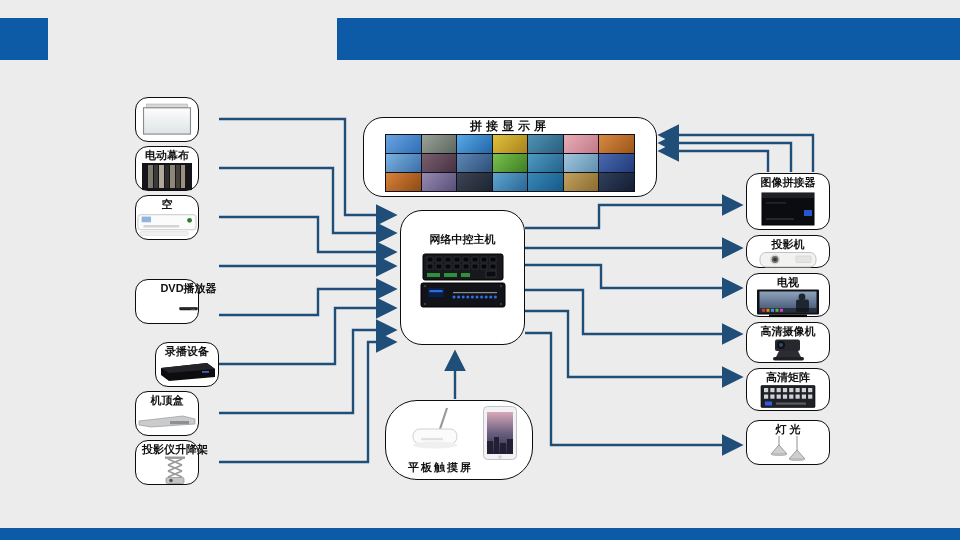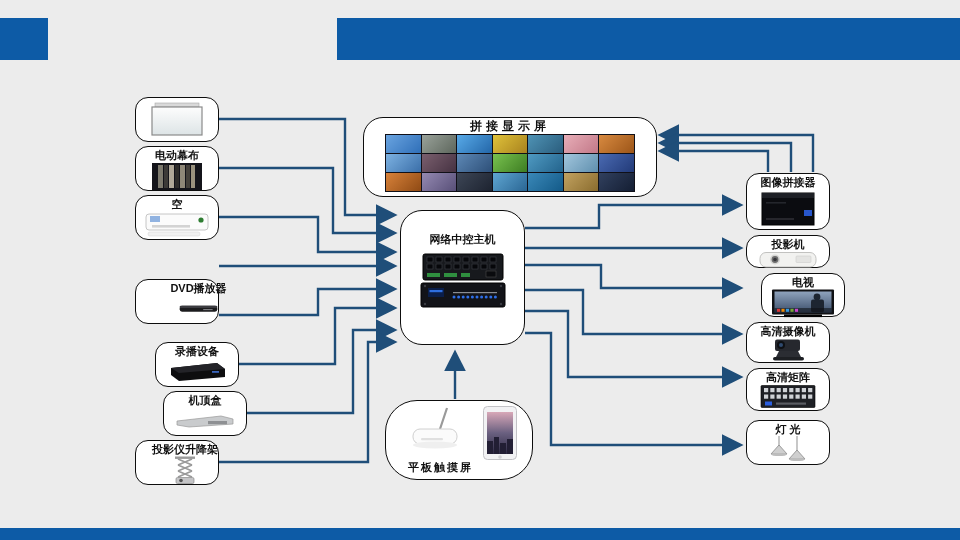--- a/index.html
+++ b/index.html
@@ -32,21 +32,21 @@
 
   .host{left:400px;top:210px;width:125px;height:135px;border-radius:22px;justify-content:flex-start;}
   .host .lbl{margin-top:22px;}
   .host .img{flex:0;margin-top:6px;}
 
   .tpanel{left:385px;top:400px;width:148px;height:80px;border-radius:32px;display:block;}
   .tpanel .lbl{position:absolute;left:22px;bottom:5px;letter-spacing:2px;}
   .tpanel .router{position:absolute;left:20px;top:4px;}
   .tpanel .tablet{position:absolute;left:96px;top:4px;}
 
-  .lcol{left:135px;width:84px;border-radius:13px;}
+  .lcol{left:135px;width:64px;border-radius:13px;}
   .rcol{left:746px;width:84px;}
 </style>
 </head>
 <body>
 
 <div class="slide">
 
   <div class="bar bar-left"></div>
   <div class="bar bar-right"></div>
   <div class="bar bar-bottom"></div>
@@ -141,21 +141,21 @@
     <div class="lbl">录播设备</div>
     <div class="img">
       <svg width="60" height="22" viewBox="0 0 60 22">
         <polygon points="4,7 50,2 58,8 58,16 12,20 4,14" fill="#0d0d0f"></polygon>
         <polygon points="4,7 50,2 58,8 12,12" fill="#232328"></polygon>
         <rect x="45" y="10" width="7" height="1.8" fill="#3f6fd0" opacity="0.9"></rect>
       </svg>
     </div>
   </div>
 
-  <div class="node lcol" style="top:391px;height:45px;margin-left:28px;">
+  <div class="node lcol" style="top:391px;height:45px;">
     <div class="lbl">机顶盒</div>
     <div class="img">
       <svg width="60" height="16" viewBox="0 0 60 16">
         <polygon points="2,8 46,3 58,6 58,11 14,14 2,12" fill="#c9cbcd" stroke="#9a9a9a" stroke-width="0.7"></polygon>
         <rect x="33" y="8" width="19" height="3.2" fill="#8e9093"></rect>
       </svg>
     </div>
   </div>
 
   <div class="node lcol" style="top:440px;height:45px;padding-left:16px;">
@@ -301,21 +301,21 @@
       <svg width="60" height="18" viewBox="0 0 60 18">
         <rect x="2" y="1.5" width="56" height="14.5" rx="6" fill="#f2f2f0" stroke="#c2c2c0"></rect>
         <circle cx="17" cy="8.5" r="5" fill="#d6d6d4"></circle>
         <circle cx="17" cy="8.5" r="3.4" fill="#6d6d6d"></circle>
         <circle cx="17" cy="8.5" r="1.8" fill="#36363a"></circle>
         <rect x="38" y="5" width="15" height="6.5" rx="1" fill="#e4e4e2" stroke="#cccccc" stroke-width="0.6"></rect>
       </svg>
     </div>
   </div>
 
-  <div class="node rcol" style="top:273px;height:44px;margin-left:15px;">
+  <div class="node rcol" style="top:273px;height:44px;">
     <div class="lbl">电视</div>
     <div class="img">
       <svg width="64" height="29" viewBox="0 0 64 29">
         <defs>
             <linearGradient id="tvg" x1="0" y1="0" x2="0" y2="1">
               <stop offset="0" stop-color="#8fa3bd"></stop>
               <stop offset="1" stop-color="#3c4f6b"></stop>
             </linearGradient>
           </defs>
         <rect x="1" y="0.5" width="62" height="25" rx="1" fill="#101114"></rect>

